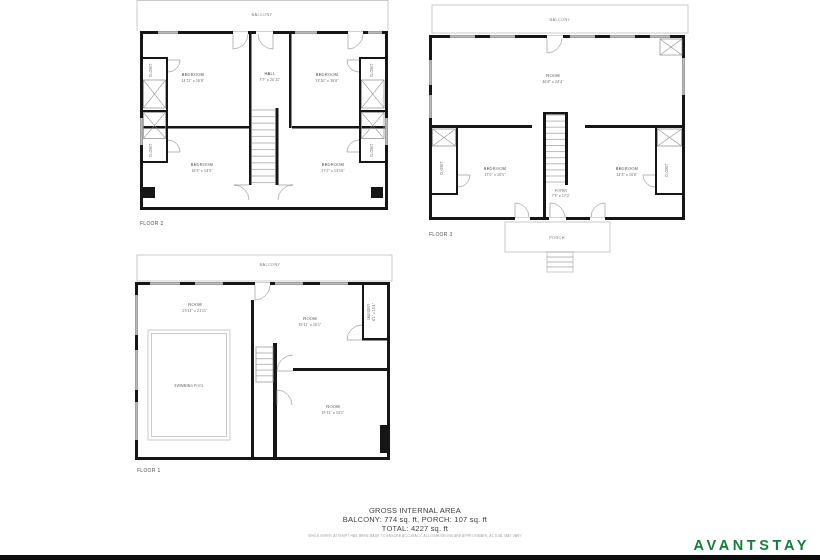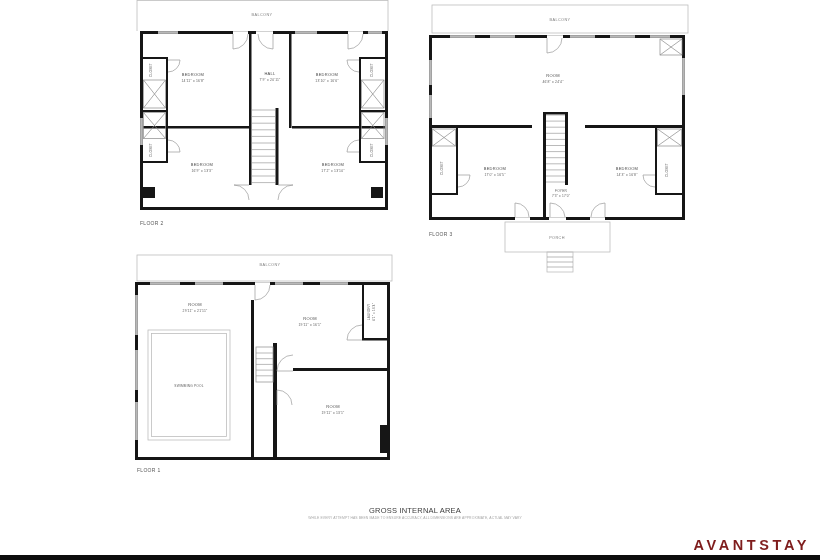--- a/index.html
+++ b/index.html
@@ -23,21 +23,21 @@
   .rname{font-size:4px;fill:#4a4a4a;text-anchor:middle;letter-spacing:0.25px;}
   .rdims{font-size:3.4px;fill:#5e5e5e;text-anchor:middle;letter-spacing:0.2px;}
   .rvert{font-size:3.2px;fill:#5e5e5e;text-anchor:middle;letter-spacing:0.2px;}
   .blabel{font-size:3.8px;fill:#808080;text-anchor:middle;letter-spacing:0.4px;}
   .flabel{font-size:5px;fill:#5a5a5a;letter-spacing:0.3px;}
 
   .summary{position:absolute;left:280px;top:506px;width:270px;text-align:center;
            color:#3c3c3c;font-size:7.5px;line-height:9px;letter-spacing:0.2px;}
   .summary .disclaimer{font-size:3.4px;color:#a8a8a8;line-height:7px;letter-spacing:0.1px;}
   .brand{position:absolute;right:10px;top:537px;font-size:14.5px;font-weight:600;
-         letter-spacing:3.6px;color:#7f1d1d;}
+         letter-spacing:3.6px;color:#15803d;}
   .bottom-bar{position:absolute;left:0;bottom:0;width:820px;height:5px;background:#0d0d0d;}
 </style>
 </head>
 <body>
 
 <div class="page">
 
   <svg class="plan plan-f2" width="265" height="232" viewBox="0 0 265 232">
     <g>
       <line x1="7" y1="0" x2="7" y2="31" class="thin2"></line>
@@ -271,20 +271,22 @@
       <text x="208" y="158" class="rname">ROOM</text>
       <text x="208" y="164" class="rdims">19'11" x 13'1"</text>
       <text x="245" y="62" class="rvert" transform="rotate(-90 245 62)">LAUNDRY</text>
       <text x="250" y="62" class="rvert" transform="rotate(-90 250 62)">4'1" x 16'4"</text>
       <text x="12" y="222" class="flabel">FLOOR 1</text>
     </g>
   </svg>
 
   <div class="summary">
     <div>GROSS INTERNAL AREA</div>
+    <div>BALCONY: 774 sq. ft, PORCH: 107 sq. ft</div>
+    <div>TOTAL: 4227 sq. ft</div>
     <div class="disclaimer">WHILE EVERY ATTEMPT HAS BEEN MADE TO ENSURE ACCURACY, ALL DIMENSIONS ARE APPROXIMATE, ACTUAL MAY VARY</div>
   </div>
 
   <div class="brand">AVANTSTAY</div>
 
   <div class="bottom-bar"></div>
 
 </div>
 
 </body></html>

